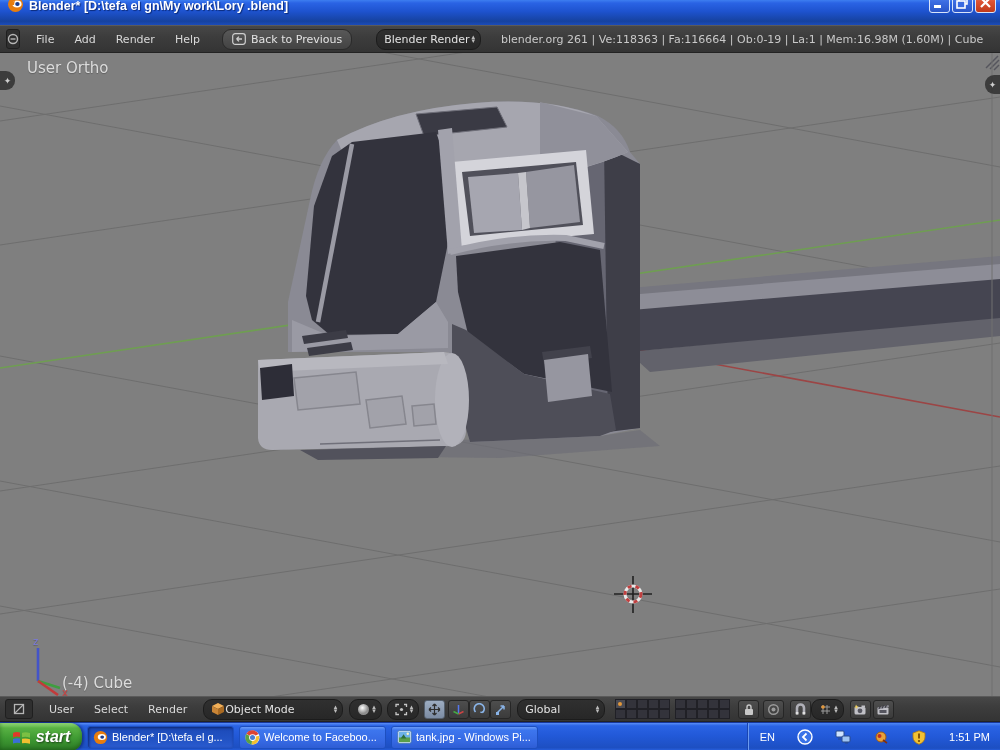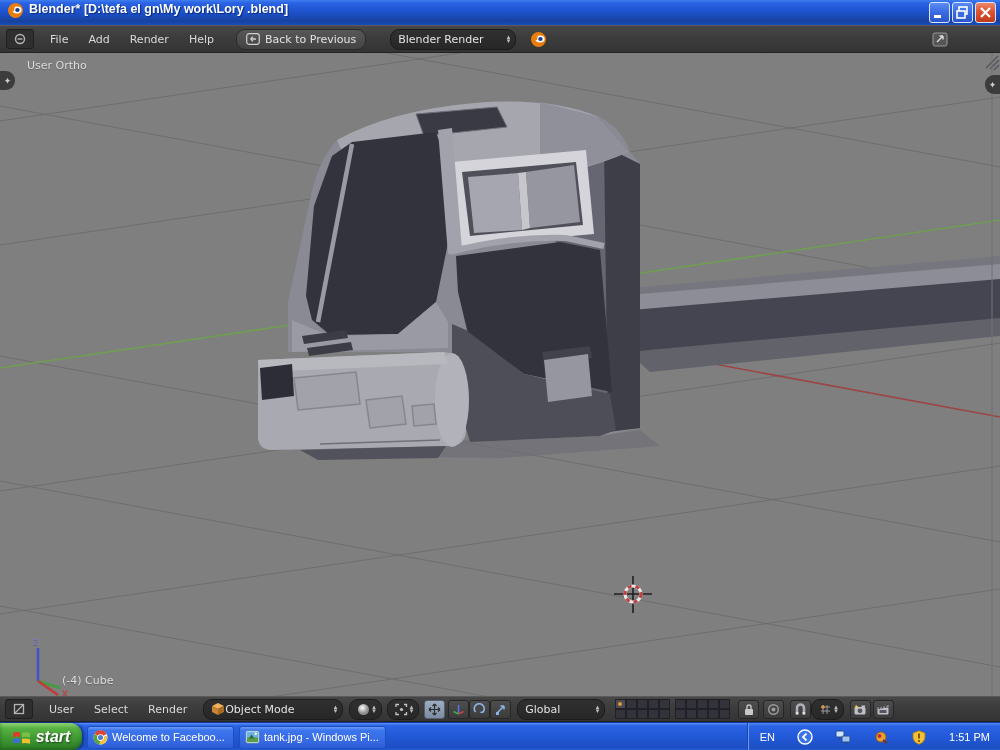--- a/index.html
+++ b/index.html
@@ -2,21 +2,21 @@
 <html><head>
 <meta charset="utf-8">
 <style>
   html,body{margin:0;padding:0;background:#000;}
   #screen{position:relative;width:1000px;height:750px;overflow:hidden;
     font-family:"DejaVu Sans",sans-serif;-webkit-font-smoothing:antialiased;}
 
   
   .titlebar{position:absolute;left:0;top:0;width:1000px;height:25px;
     background:linear-gradient(180deg,#3d7ef0 0%,#2a63e4 12%,#1e53cf 45%,#16429f 85%,#1b4cba 100%);
-    display:flex;align-items:flex-start;padding:2px 4px;box-sizing:border-box;}
+    display:flex;align-items:flex-end;padding:12px 4px;box-sizing:border-box;}
   .titlebar .appicon{width:17px;height:17px;margin:0 5px 0 3px;flex:0 0 auto;}
   .titlebar .title{color:#fff;font-family:"Liberation Sans",sans-serif;font-weight:bold;
     font-size:12.5px;text-shadow:1px 1px 1px #0a2a7a;white-space:nowrap;}
   .winbtns{margin-left:auto;display:flex;gap:2px;}
   .winbtn{width:21px;height:21px;border-radius:3px;border:1px solid #d8e4fa;
     box-sizing:border-box;position:relative;
     background:linear-gradient(180deg,#5a8cf4 0%,#3a6ae0 50%,#2a55c8 100%);}
   .winbtn.close{background:linear-gradient(180deg,#ec8a6a 0%,#dd5334 45%,#c03a1a 100%);}
   .winbtn svg{position:absolute;left:0;top:0;}
 
@@ -41,21 +41,21 @@
     border:1px solid #262626;display:flex;align-items:center;justify-content:center;box-sizing:border-box;}
   .iconbtn.pressed{background:linear-gradient(180deg,#9dadc2,#7c8ca3);border-color:#55606e;}
   .statusline{color:#c9c9c9;margin-left:6px;white-space:nowrap;}
   .laygrid{display:grid;grid-template-columns:repeat(5,11px);grid-template-rows:10px 10px;}
   .laycell{background:#33333b;border:1px solid #202026;box-sizing:border-box;position:relative;}
   .laycell.on{background:#4a4a52;}
   .laycell .dot{position:absolute;left:2px;top:2px;width:4px;height:4px;border-radius:50%;background:#e2973a;}
 
   
   .viewport{position:absolute;left:0;top:53px;width:1000px;height:643px;background:#7f7f7f;overflow:hidden;}
-  .vp-label{position:absolute;color:#dcdcdc;font-size:11px;text-shadow:0 1px 1px rgba(0,0,0,.25);}
+  .vp-label{position:absolute;color:#dcdcdc;font-size:15px;text-shadow:0 1px 1px rgba(0,0,0,.25);}
   .collapse-tab{position:absolute;width:15px;height:19px;background:rgba(38,38,38,.75);
     color:#cfcfcf;font-size:9px;display:flex;align-items:center;justify-content:center;}
   .collapse-tab.left{left:0;top:18px;border-radius:0 9px 9px 0;}
   .collapse-tab.right{right:0;top:22px;border-radius:9px 0 0 9px;}
 
   
   .taskbar{position:absolute;left:0;top:722px;width:1000px;height:28px;
     background:linear-gradient(180deg,#5a8ef6 0%,#2a63e4 10%,#2259d8 45%,#1d4fc2 88%,#2a63e4 100%);
     border-top:1px solid #16379c;display:flex;align-items:center;}
   .startbtn{height:28px;width:82px;border-radius:0 12px 12px 0;position:relative;
@@ -135,20 +135,21 @@
           <span>▴</span>
           <span>▾</span>
         </span>
     </div>
     <svg width="17" height="17" viewBox="0 0 17 17" style="margin-left:14px">
       <circle cx="8.5" cy="8.5" r="7.5" fill="#e87d0d"></circle>
       <ellipse cx="10" cy="8" rx="4.6" ry="3.4" fill="#fff"></ellipse>
       <ellipse cx="10.4" cy="8" rx="2.2" ry="1.9" fill="#1b3a8a"></ellipse>
       <path d="M2 9 L8 4 L7 9 Z" fill="#e87d0d"></path>
       </svg>
+    <span class="statusline">blender.org 261 | Ve:118363 | Fa:116664 | Ob:0-19 | La:1 | Mem:16.98M (1.60M) | Cube</span>
     <svg width="16" height="15" viewBox="0 0 16 15" style="margin-left:auto;margin-right:46px">
       <rect x="1" y="1" width="14" height="13" rx="2" fill="#555" stroke="#999" stroke-width="1"></rect>
       <path d="M5 10 L11 4 M11 4 H7.5 M11 4 V7.5" stroke="#ddd" stroke-width="1.4" fill="none"></path>
       </svg>
   </div>
 
   <div class="viewport">
     <svg width="1000" height="643" viewBox="0 53 1000 643">
 
       <g stroke="#6e6e6e" stroke-width="1">
@@ -410,20 +411,28 @@
     <div class="startbtn">
       <svg width="19" height="17" viewBox="0 0 19 17">
         <path d="M1,4 Q4,2.5 8,3.5 L8,8 Q4,7 1,8.5 Z" fill="#e03a2a"></path>
         <path d="M10,3.7 Q14,2.5 18,4 L18,8.7 Q14,7.3 10,8.2 Z" fill="#7ac043"></path>
         <path d="M1,10 Q4,8.8 8,9.6 L8,14 Q4,13.2 1,14.5 Z" fill="#3a6fd8"></path>
         <path d="M10,9.8 Q14,8.8 18,10.2 L18,14.8 Q14,13.5 10,14.3 Z" fill="#f0c030"></path>
         </svg>
       <span class="stxt">start</span>
     </div>
 
+    <div class="taskbtn active">
+      <svg width="15" height="15" viewBox="0 0 17 17">
+        <circle cx="8.5" cy="8.5" r="7.5" fill="#e87d0d"></circle>
+        <ellipse cx="10" cy="8" rx="4.6" ry="3.4" fill="#fff"></ellipse>
+        <ellipse cx="10.4" cy="8" rx="2.2" ry="1.9" fill="#1b3a8a"></ellipse>
+        </svg>
+      <span class="tlabel">Blender* [D:\tefa el g...</span>
+    </div>
     <div class="taskbtn">
       <svg width="15" height="15" viewBox="0 0 16 16">
         <circle cx="8" cy="8" r="7.5" fill="#fff"></circle>
         <path d="M8,8 L1.5,4 A7.5,7.5 0 0 1 14.5,4.2 Z" fill="#dd4433"></path>
         <path d="M8,8 L14.8,6 A7.5,7.5 0 0 1 7,15.4 Z" fill="#f2c032"></path>
         <path d="M8,8 L7,15.4 A7.5,7.5 0 0 1 1.3,4.3 Z" fill="#5aa045"></path>
         <circle cx="8" cy="8" r="3.6" fill="#fff"></circle>
         <circle cx="8" cy="8" r="2.7" fill="#4a7fd4"></circle>
         </svg>
       <span class="tlabel">Welcome to Faceboo...</span>

